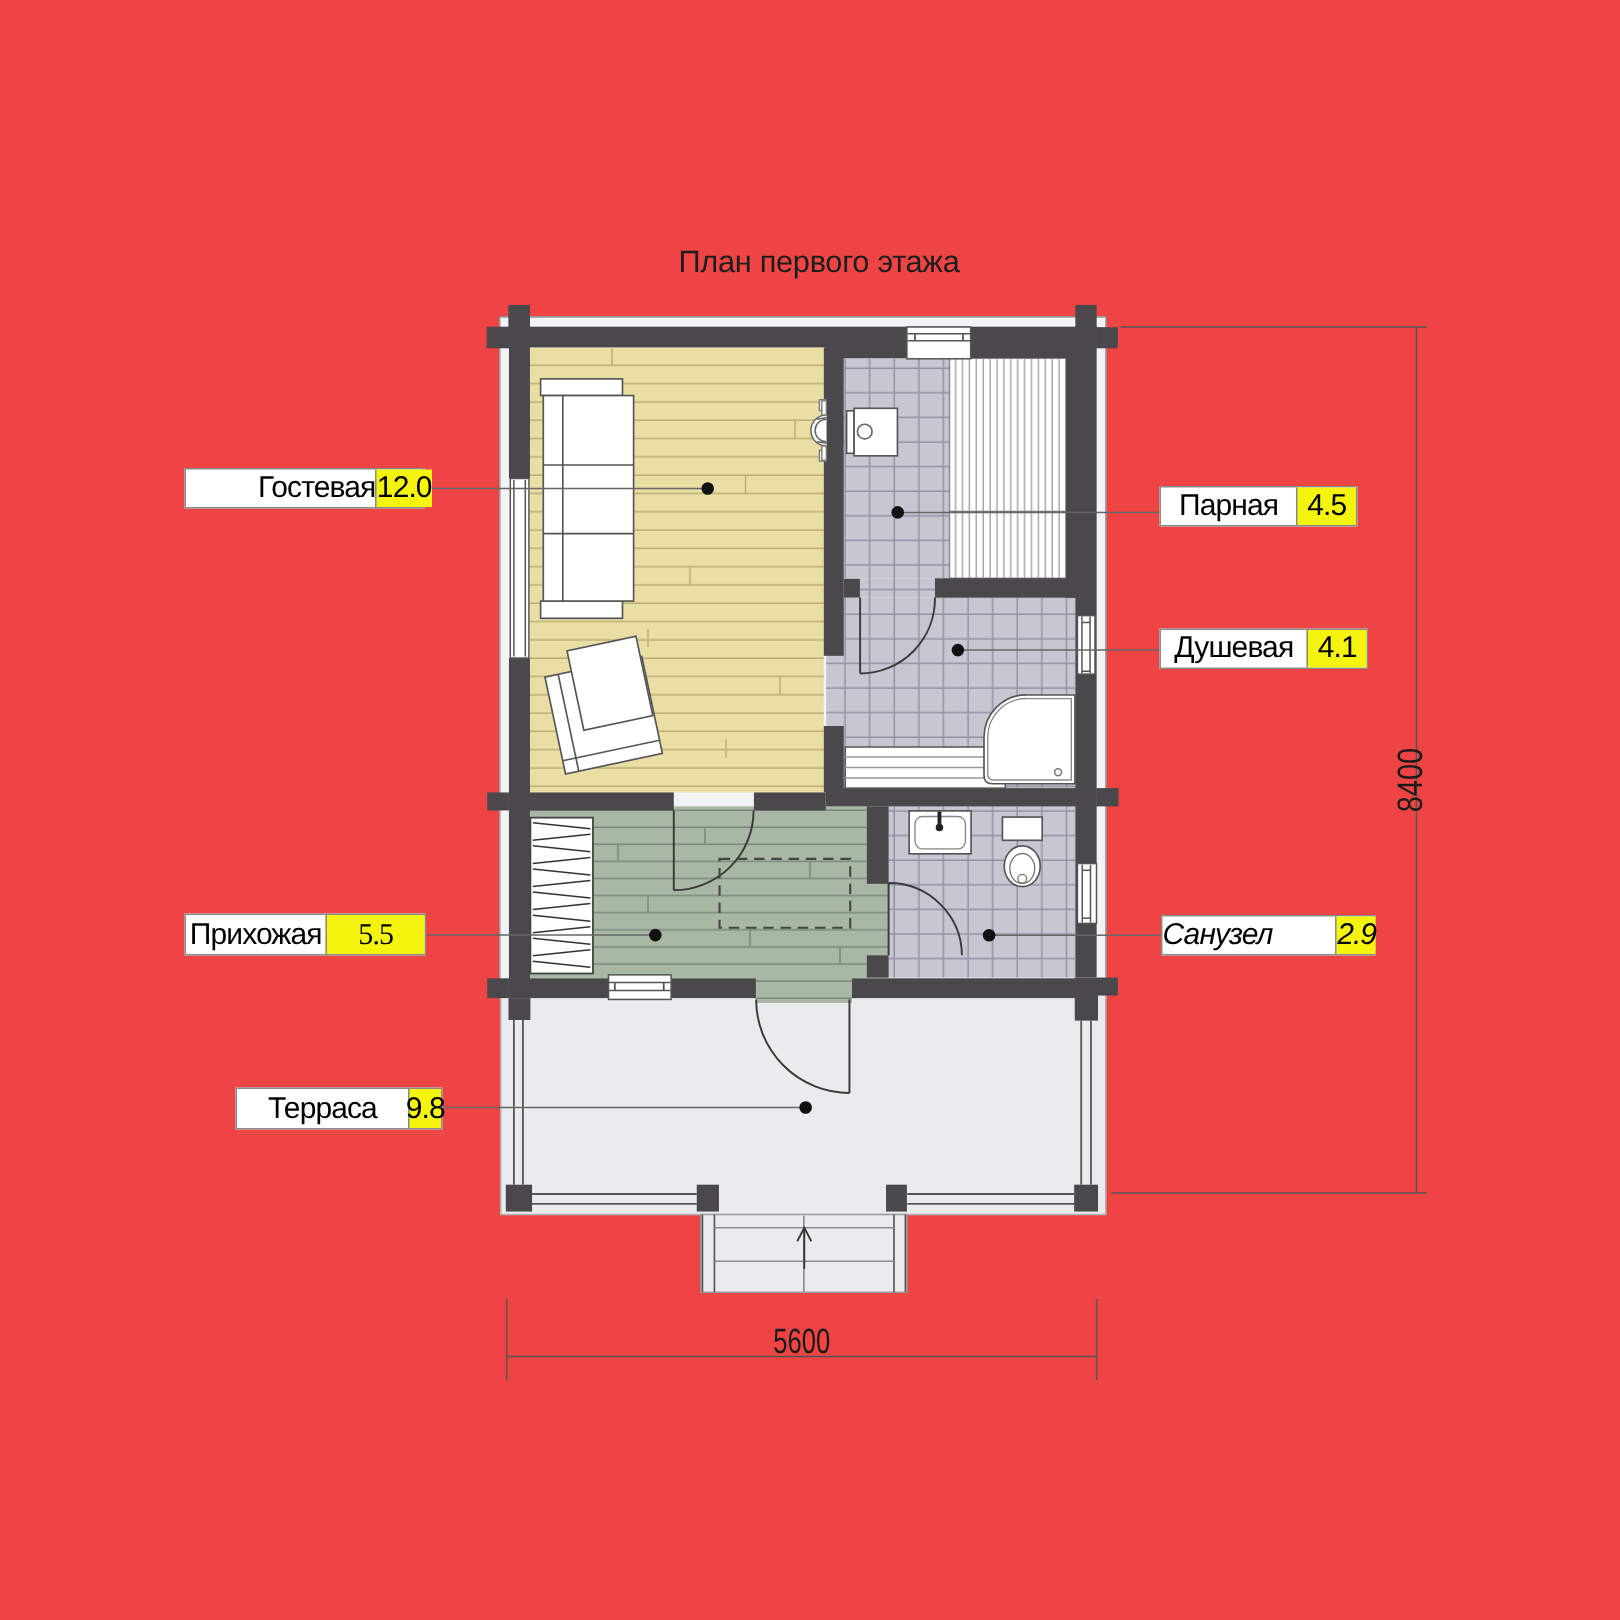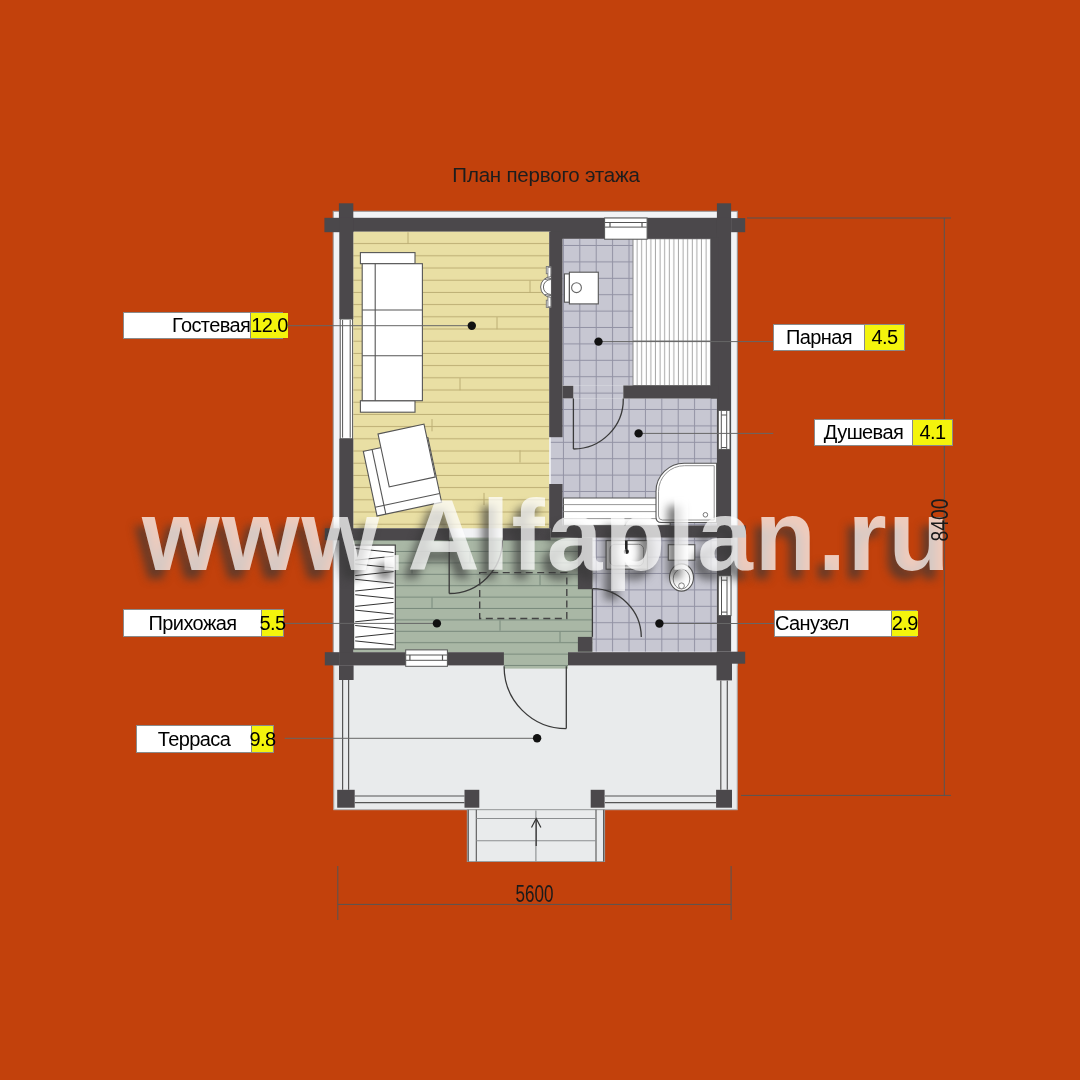--- a/index.html
+++ b/index.html
@@ -1,17 +1,17 @@
 <!DOCTYPE html>
 <html><head>
 <meta charset="utf-8">
 <style>
   html,body{margin:0;padding:0;background:#fff;width:1080px;height:1080px;overflow:hidden;}
   *{box-sizing:border-box;}
-  .page{position:relative;width:1080px;height:1080px;font-family:"Liberation Sans",sans-serif;background:#c2410c;}
+  .page{position:relative;width:1080px;height:1080px;font-family:"Liberation Sans",sans-serif;background:#ef4444;}
   .title{position:absolute;left:0;top:163px;width:1092px;text-align:center;font-size:20.5px;color:#1d1d1d;letter-spacing:-0.2px;}
   .lbl{position:absolute;display:flex;align-items:stretch;border:1px solid #8a8a8a;background:#fff;font-size:20px;color:#000;letter-spacing:-0.6px;}
   .lbl .nm{flex:1;display:flex;align-items:center;justify-content:center;white-space:nowrap;}
   .lbl .nb{display:flex;align-items:center;justify-content:center;background:#f4f40c;border-left:1px solid #8a8a8a;}
   .wm{position:absolute;left:142px;top:485px;font-size:100px;font-weight:bold;line-height:100px;white-space:nowrap;color:rgba(255,255,255,0.73);text-shadow:-7px 9px 8px rgba(55,55,55,0.66);letter-spacing:2px;}
 </style>
 </head>
 <body>
 <div class="page">
 
@@ -340,38 +340,37 @@
 <div class="lbl" style="left:123px;top:312px;width:160px;height:27px;padding-left:48px;">
       <span class="nm">Гостевая</span>
       <span class="nb" style="width:46px;">12.0</span>
     </div>
 
 <div class="lbl" style="left:773px;top:324px;width:132px;height:27px;">
       <span class="nm">Парная</span>
       <span class="nb" style="width:40px;text-align:right;">4.5</span>
     </div>
 
-<div class="lbl" style="left:814px;top:419px;width:139px;height:27px;">
+<div class="lbl" style="left:773px;top:419px;width:139px;height:27px;">
       <span class="nm">Душевая</span>
       <span class="nb" style="width:40px;">4.1</span>
     </div>
 
 <div class="lbl" style="left:123px;top:609px;width:161px;height:28px;">
       <span class="nm">Прихожая</span>
-      <span class="nb" style="width:22px;">5.5</span>
-    </div>
-
-<div class="lbl" style="left:774px;top:610px;width:143px;height:27px;">
+      <span class="nb" style="width:66px;font-family:Liberation Serif, serif;">5.5</span>
+    </div>
+
+<div class="lbl" style="left:774px;top:610px;width:143px;height:27px;font-style:italic;">
       <span class="nm">Санузел</span>
       <span class="nb" style="width:42px;margin-left:42px;">2.9</span>
     </div>
 
-<div class="lbl" style="left:136px;top:725px;width:138px;height:28px;">
+<div class="lbl" style="left:157px;top:725px;width:138px;height:28px;">
       <span class="nm">Терраса</span>
       <span class="nb" style="width:22px;">9.8</span>
     </div>
 
-<div class="wm">www.Alfaplan.ru</div>
 
 <svg width="60" height="120" style="position:absolute;left:918px;top:460px" xmlns="http://www.w3.org/2000/svg" font-family="Liberation Sans, sans-serif">
       <text x="30" y="60" font-size="23.5" fill="#1a1a1a" text-anchor="middle" transform="rotate(-90 30 60)" textLength="43" lengthAdjust="spacingAndGlyphs">8400</text>
     </svg>
 </div>
 
 </body></html>

